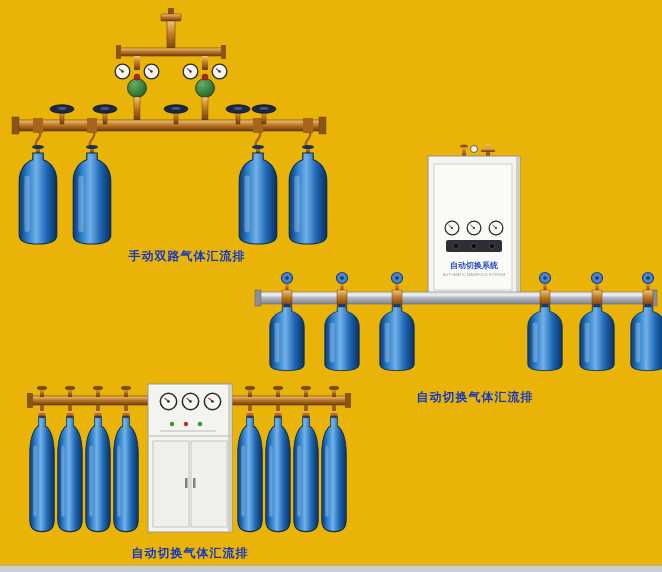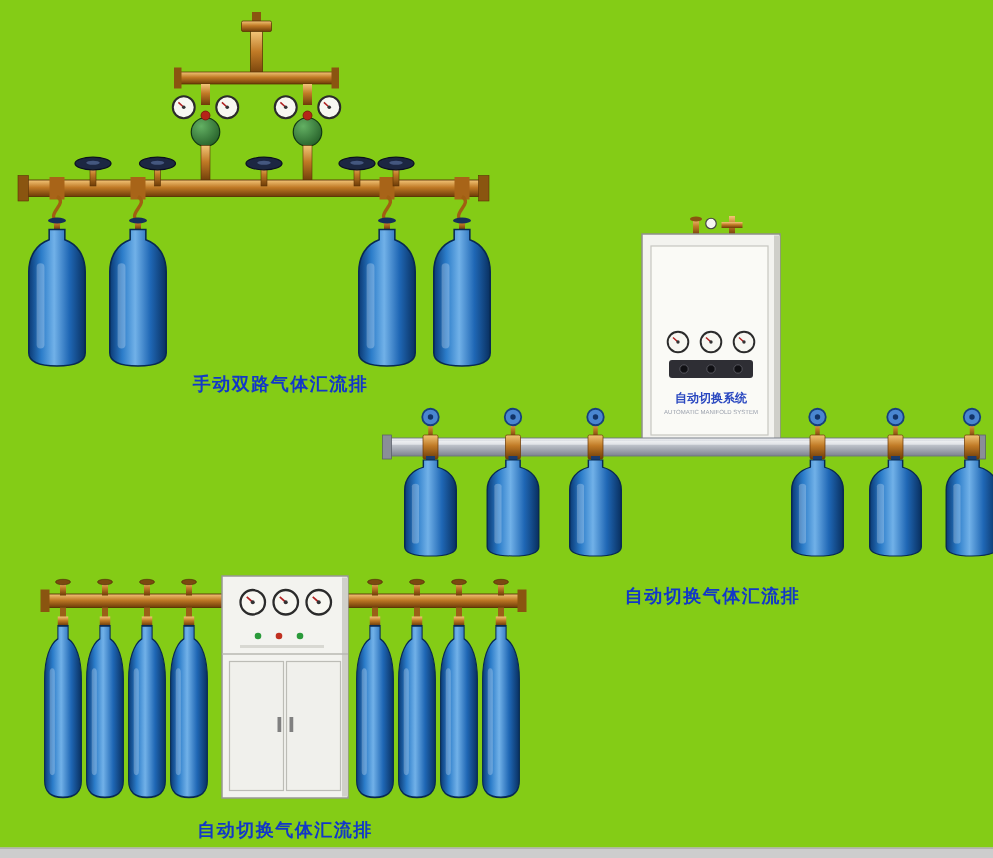--- a/index.html
+++ b/index.html
@@ -1,17 +1,17 @@
 <!DOCTYPE html>
 <html><head>
 <meta charset="utf-8">
 <style>
   html,body{margin:0;padding:0;background:#fff;}
   body{font-family:"Liberation Sans",sans-serif;}
-  .canvas{position:relative;width:662px;height:572px;background:#84cc16;overflow:hidden;}
+  .canvas{position:relative;width:662px;height:572px;background:#eab308;overflow:hidden;}
   .product{position:absolute;}
   .caption{position:absolute;color:#1238c8;font-weight:bold;font-size:12px;letter-spacing:1px;text-align:center;white-space:nowrap;}
   .bottom-strip{position:absolute;left:0;bottom:0;width:100%;height:7px;background:#cdcdcd;border-top:1px solid #b2b2b2;box-sizing:border-box;}
   svg{display:block;overflow:visible;}
   svg text{font-family:"Liberation Sans",sans-serif;}
 </style>
 </head>
 <body>
 
 <div class="canvas">

